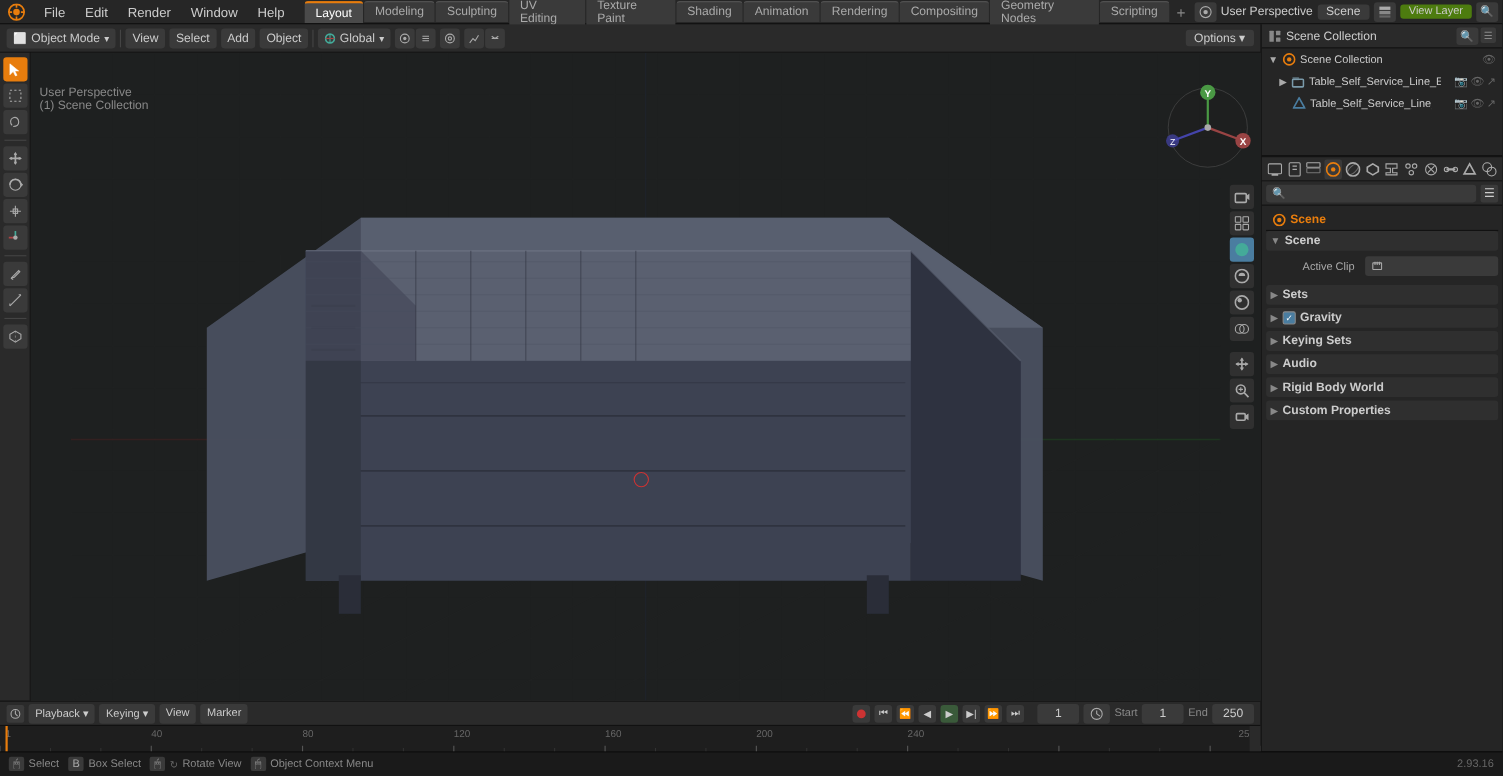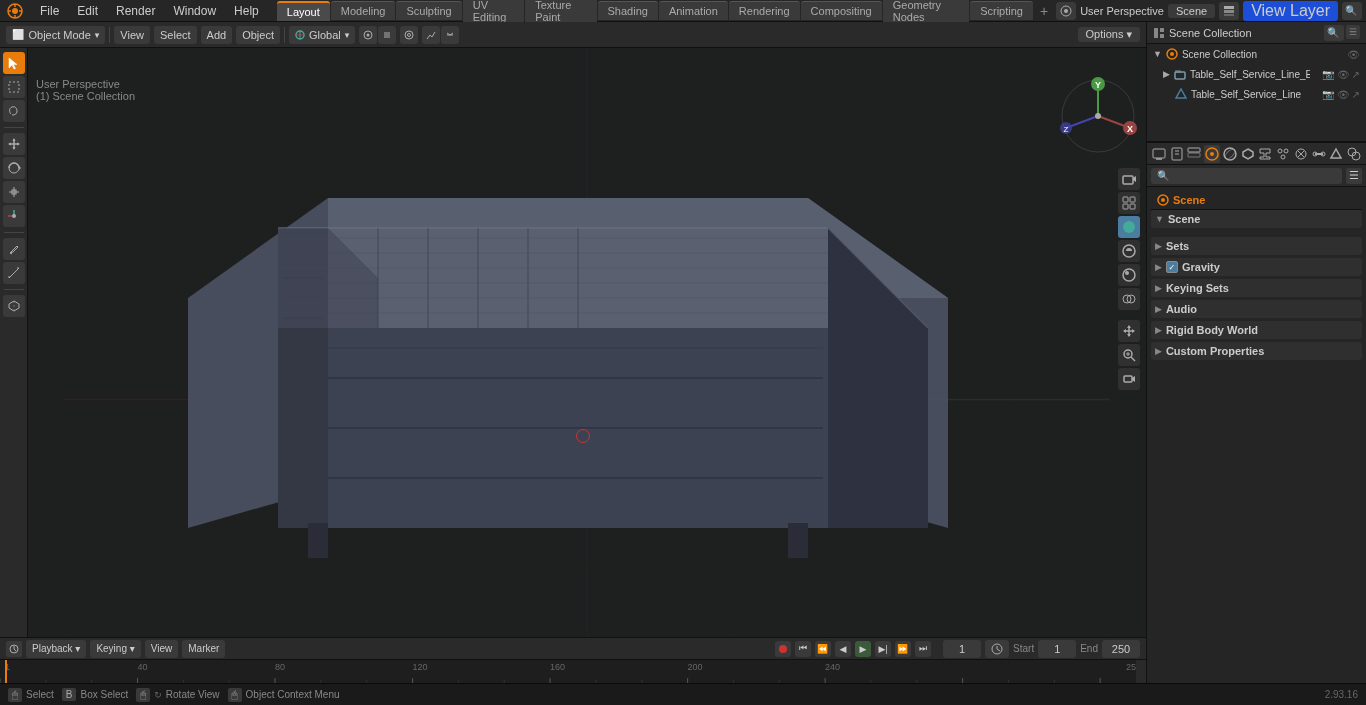--- a/index.html
+++ b/index.html
@@ -597,21 +597,21 @@
       </div>
       <span style="font-size:11px;color:#ccc;">User Perspective</span>
       <span style="font-size:11px;color:#ccc;background:#3a3a3a;padding:1px 8px;border-radius:3px;">Scene</span>
       <div class="icon-btn">
         <svg width="12" height="12">
             <rect x="1" y="1" width="10" height="3" fill="#aaa"></rect>
             <rect x="1" y="5" width="10" height="3" fill="#888"></rect>
             <rect x="1" y="9" width="10" height="2" fill="#666"></rect>
           </svg>
       </div>
-      <span style="font-size:16px;color:#ccc;background:#1d4ed8;padding:1px 8px;border-radius:3px;">View Layer</span>
+      <span style="font-size:10px;color:#ccc;background:#4d7c0f;padding:1px 8px;border-radius:3px;">View Layer</span>
       <div class="icon-btn">🔍</div>
     </div>
   </div>
 
   <div class="middle-section">
 
     <div class="left-side">
 
       <div id="vp-top-bar">
 
@@ -1191,20 +1191,31 @@
 
           <div style="margin-bottom:3px;">
             <div class="props-section-header">
               <span class="section-arrow">▼</span>
               <span class="section-title">Scene</span>
             </div>
             <div style="padding:2px 0 2px 8px;">
 
 
 
+              <div class="prop-row">
+                <span class="prop-label">Active Clip</span>
+                <div class="prop-value with-icon">
+                  <svg width="10" height="10">
+                      <rect x="1" y="2" width="8" height="6" rx="0.5" fill="none" stroke="#aaa" stroke-width="1"></rect>
+                      <line x1="3" y1="1" x2="3" y2="4" stroke="#aaa" stroke-width="1"></line>
+                      <line x1="5" y1="1" x2="5" y2="4" stroke="#aaa" stroke-width="1"></line>
+                      <line x1="7" y1="1" x2="7" y2="4" stroke="#aaa" stroke-width="1"></line>
+                    </svg>
+                </div>
+              </div>
             </div>
           </div>
 
           <div style="margin-bottom:3px;">
             <div class="props-section-header">
               <span class="section-arrow">▶</span>
               <span class="section-title">Sets</span>
             </div>
           </div>
 

